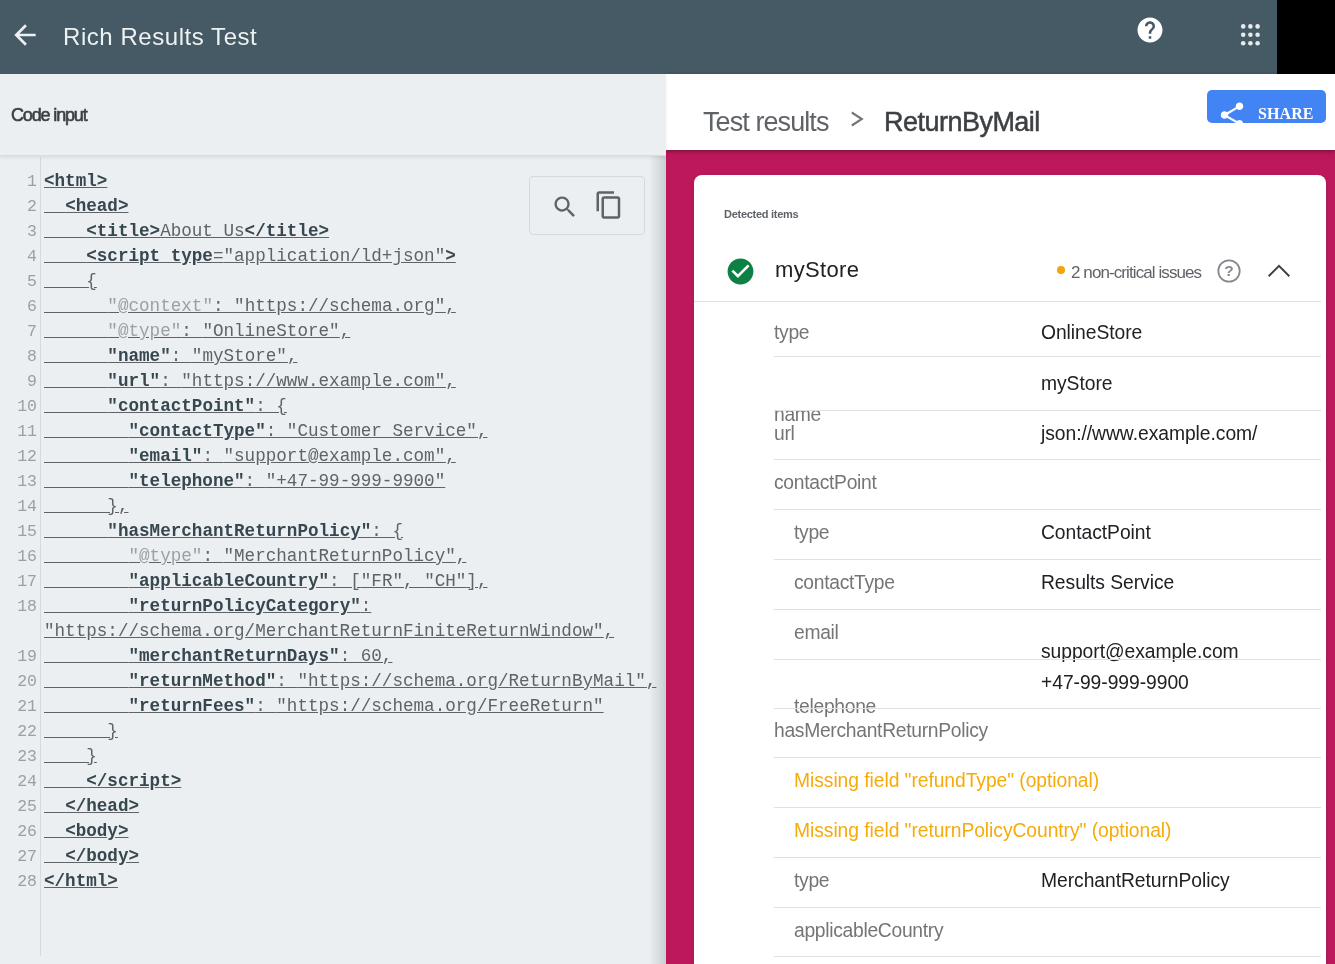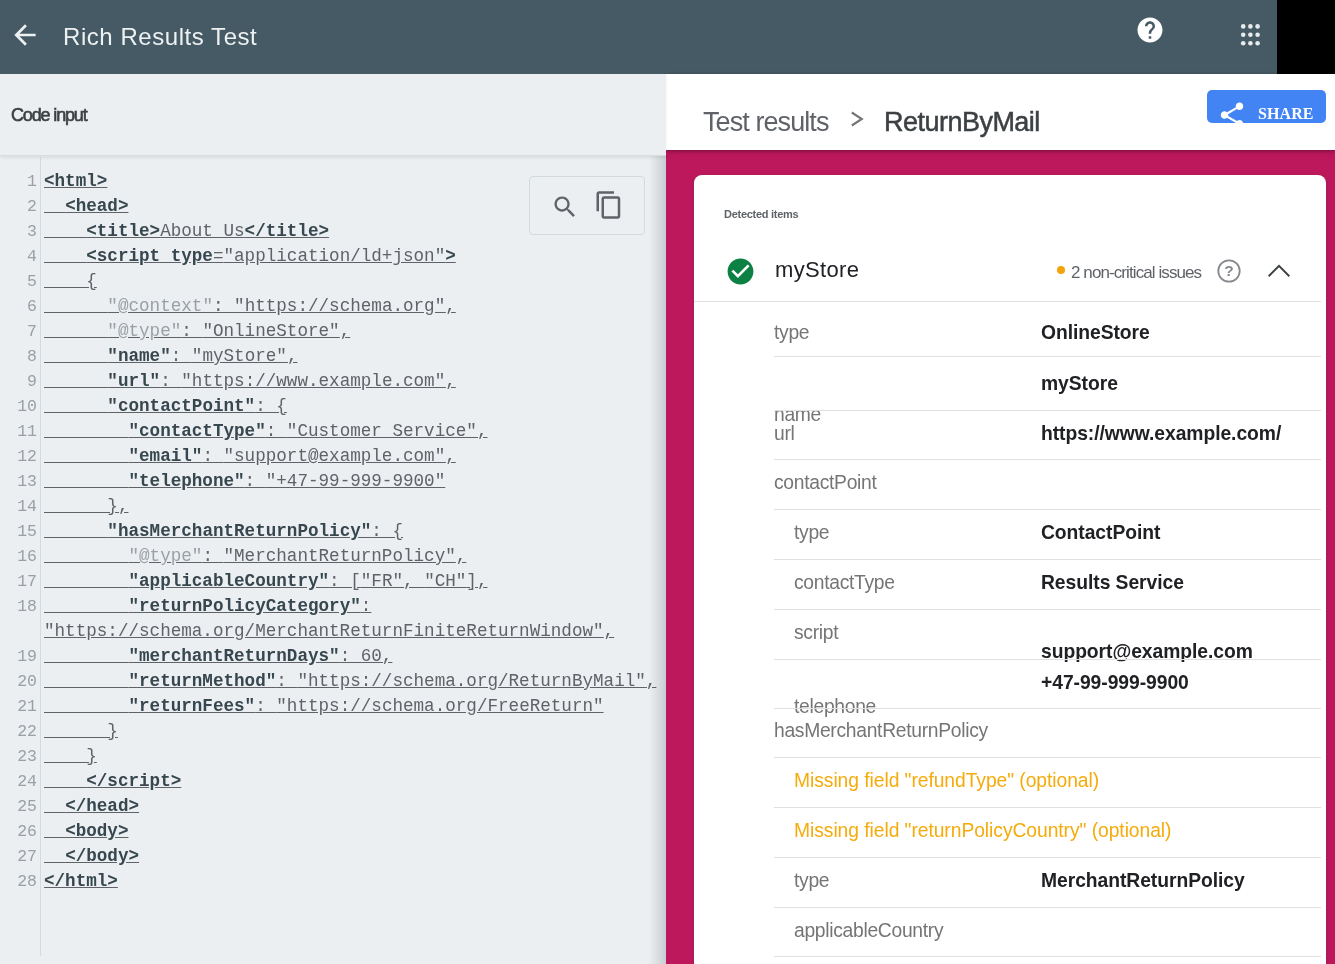--- a/index.html
+++ b/index.html
@@ -35,21 +35,21 @@
   .crumb { position:absolute; top:32px; line-height:32px; font-size:27px; }
   #sharebtn { position:absolute; left:541px; top:16px; width:119px; height:33px; background:#4284f3; border-radius:5px;font-family:Liberation Serif, serif; }
   #sharebtn span { position:absolute; left:51px; top:0; height:49px; line-height:48px; font-size:16px; font-weight:700;
                    color:#fff; letter-spacing:0.1px; }
 
   #card { position:absolute; left:28px; top:101px; width:632px; height:900px; background:#fff; border-radius:8px;
           box-shadow:0 1px 2px rgba(60,64,67,0.3), 0 1px 3px 1px rgba(60,64,67,0.15); overflow:hidden; }
   .sep { position:absolute; height:1px; background:#e0e0e0; }
   .row { position:absolute; font-size:19.3px; line-height:22px; letter-spacing:-0.3px; }
   .lab { color:#757575; }
-  .val { color:#202124; letter-spacing:-0.05px;font-weight:bold; }
+  .val { color:#202124; letter-spacing:-0.05px; }
   .amber { color:#f5ab0a; letter-spacing:-0.06px; }
 </style></head>
 <body>
 
 <div id="topbar">
   <svg class="abs" style="left:9px;top:19px" width="32" height="32" viewBox="0 0 24 24" fill="#eef1f2">
     <path d="M20 11H7.83l5.59-5.59L12 4l-8 8 8 8 1.41-1.41L7.83 13H20v-2z"></path>
   </svg>
   <div class="title">Rich Results Test</div>
   <svg class="abs" style="left:1135px;top:15px" width="30" height="30" viewBox="0 0 24 24" fill="#ffffff">
@@ -148,27 +148,27 @@
     </svg>
     <svg class="abs" style="left:573px;top:88.5px" width="24" height="13.5" viewBox="0 0 24 14" fill="#3c4043">
       <path d="M12 0.59 L23.41 12 L22 13.41 L12 3.41 L2 13.41 L0.59 12 Z"></path>
     </svg>
     <div class="sep" style="left:0;top:126px;width:627px;"></div>
     <div class="row" style="left:80px;top:147px;"><span class="lab">type</span></div>
     <div class="row val" style="left:347px;top:147px;">OnlineStore</div>
     <div class="row" style="left:80px;top:197.5px;margin-top:31px;"><span class="lab">name</span></div>
     <div class="row val" style="left:347px;top:197.5px;">myStore</div>
     <div class="row" style="left:80px;top:247.5px;"><span class="lab">url</span></div>
-    <div class="row val" style="left:347px;top:247.5px;">https://www.example.com/</div>
+    <div class="row val" style="left:347px;top:247.5px;">json://www.example.com/</div>
     <div class="row" style="left:80px;top:296.5px;"><span class="lab">contactPoint</span></div>
     <div class="row" style="left:100px;top:346.5px;"><span class="lab">type</span></div>
     <div class="row val" style="left:347px;top:346.5px;">ContactPoint</div>
     <div class="row" style="left:100px;top:396.5px;"><span class="lab">contactType</span></div>
     <div class="row val" style="left:347px;top:396.5px;">Results Service</div>
-    <div class="row" style="left:100px;top:446.5px;"><span class="lab">script</span></div>
+    <div class="row" style="left:100px;top:446.5px;"><span class="lab">email</span></div>
     <div class="row val" style="left:347px;top:446.5px;margin-top:19px;">support@example.com</div>
     <div class="row" style="left:100px;top:496.5px;margin-top:24px;"><span class="lab">telephone</span></div>
     <div class="row val" style="left:347px;top:496.5px;">+47-99-999-9900</div>
     <div class="row" style="left:80px;top:545px;"><span class="lab">hasMerchantReturnPolicy</span></div>
     <div class="row" style="left:100px;top:595px;"><span class="amber">Missing field "refundType" (optional)</span></div>
     <div class="row" style="left:100px;top:645px;"><span class="amber">Missing field "returnPolicyCountry" (optional)</span></div>
     <div class="row" style="left:100px;top:695px;"><span class="lab">type</span></div>
     <div class="row val" style="left:347px;top:695px;">MerchantReturnPolicy</div>
     <div class="row" style="left:100px;top:745px;"><span class="lab">applicableCountry</span></div>
     <div class="sep" style="left:80px;top:181px;width:547px;"></div>

